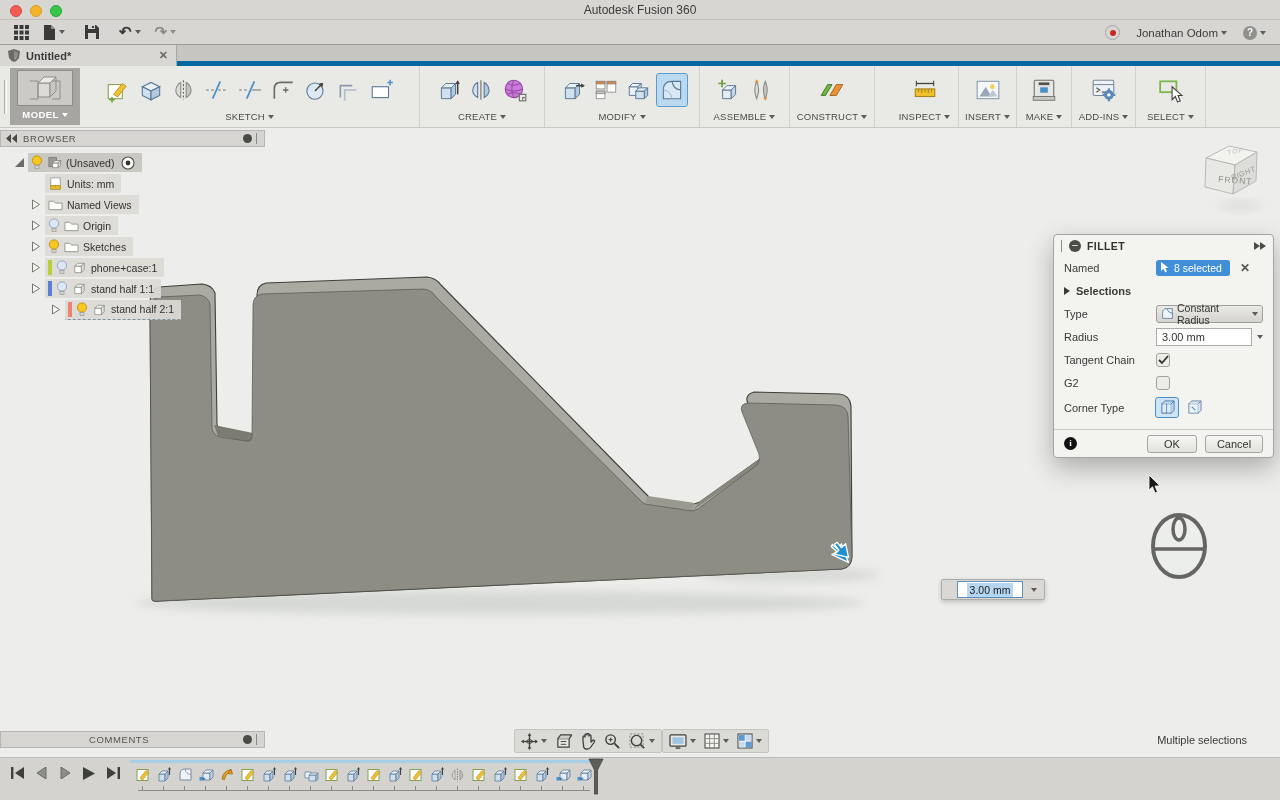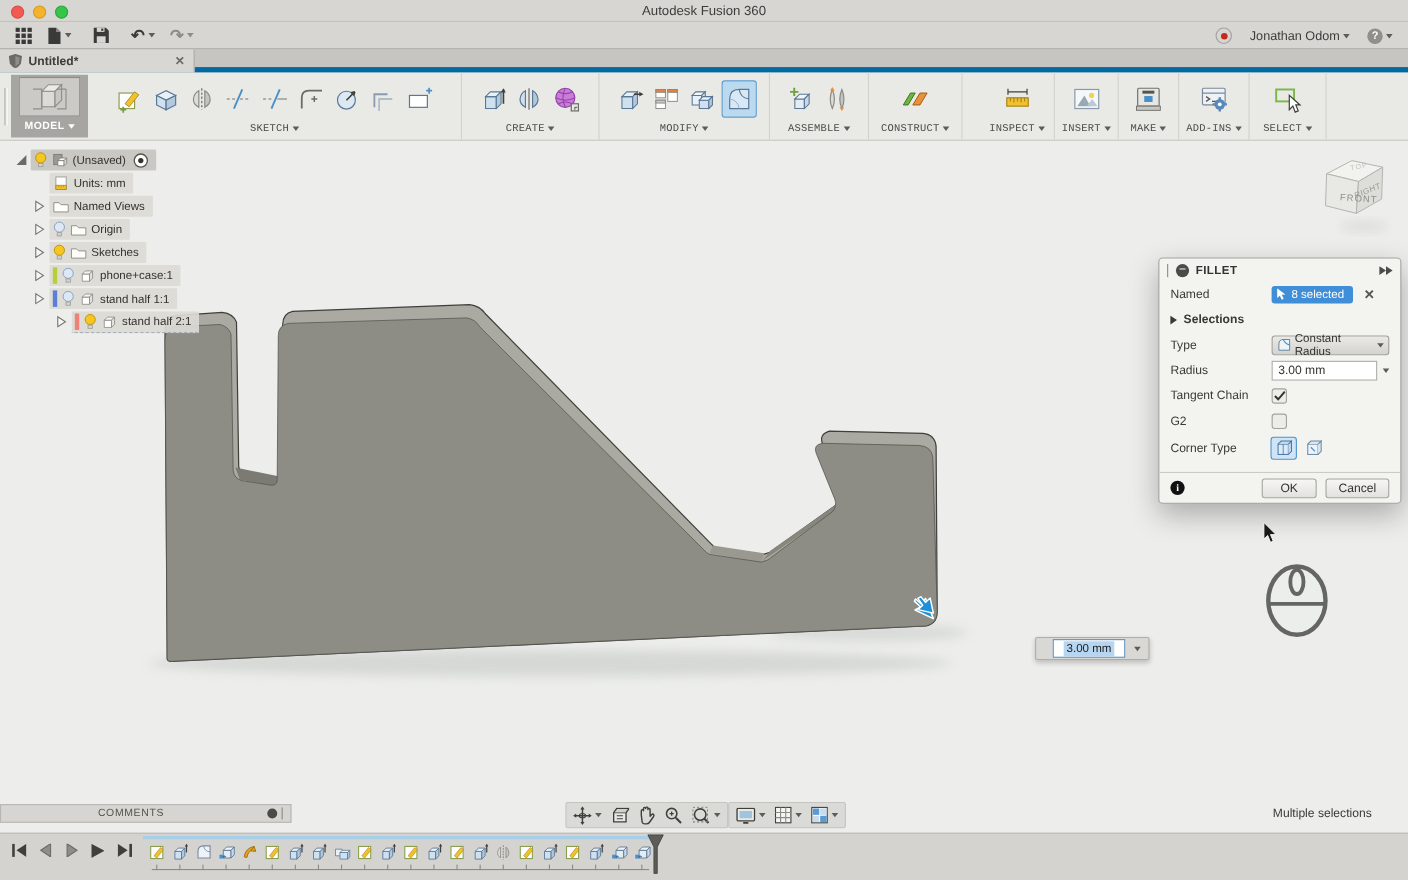--- a/index.html
+++ b/index.html
@@ -32,21 +32,21 @@
   .tab-close { font-size:11px; color:#6a6a66; font-weight:bold; }
 
   
   .toolbar { left:0; top:66px; width:1280px; height:62px; background:#e9e9e6; border-bottom:1px solid #c9c8c4; display:flex; align-items:stretch; }
   .tb-grip { width:10px; display:flex; align-items:center; justify-content:center; }
   .tb-grip i { width:3px; height:34px; border-left:1px solid #aeaeaa; border-right:1px solid #fbfbf9; }
   .model-tile { width:70px; margin:2px 0; background:#a6a5a1; display:flex; flex-direction:column; align-items:center; justify-content:center; padding-bottom:3px; }
   .model-tile .tile-inner { width:56px; height:36px; background:#cbcac6; border:1px solid #8e8d89; display:flex; align-items:center; justify-content:center; margin-bottom:3px; }
   .model-label { font-size:9.5px; font-weight:bold; color:#ffffff; letter-spacing:.4px; display:flex; align-items:center; }
   .model-label .caret { border-top-color:#fff; }
-  .tb-group { display:flex; flex-direction:column; align-items:center; justify-content:flex-start; border-right:1px solid #d2d1cd; padding-top:5px;font-family:Liberation Mono, monospace; }
+  .tb-group { display:flex; flex-direction:column; align-items:center; justify-content:flex-start; border-right:1px solid #d2d1cd; padding-top:5px; }
   .tb-icons { display:flex; align-items:center; justify-content:center; gap:3px; height:38px; }
   .tb-btn { width:30px; height:32px; display:flex; align-items:center; justify-content:center; border-radius:2px; }
   .tb-btn.active { background:#bcdaef; outline:1px solid #5a9bd0; }
   .tb-label { font-size:9.5px; color:#4a4a46; margin-top:2px; display:flex; align-items:center; letter-spacing:.2px; }
 
   
   .panel-header { height:17px; background:#d6d5d1; border:1px solid #b7b6b2; display:flex; align-items:center; font-size:9.5px; color:#55544f; letter-spacing:.6px; }
   .ph-dot { width:9px; height:9px; background:#4a4a46; border-radius:50%; margin-left:auto; margin-right:4px; }
   .ph-grip { width:4px; height:11px; border-left:1px solid #8a8a86; margin-right:4px; }
   .browser-panel { left:0; top:130px; width:265px; z-index:6; }
@@ -477,20 +477,29 @@
   <path d="M152,599 L150,302 Q150,290 159,287 L202,284 Q212,285 215,293 L217,424 Q218,432 226,434 L248,438 Q255,439 256,432 L257,295 Q257,285 266,283 L427,277 Q436,278 441,285 L646,494 L650,498 L694,504 L700,502 L763,457 Q768,451 765,444 L748,404 Q744,395 754,392 L839,394 Q850,395 851,406 L852,556 Q852,567 842,569 L160,601 Q152,602 152,599 Z" fill="#abaaa2" stroke="#3f3f3b" stroke-width="1.1" stroke-linejoin="round"></path>
 
   <path d="M214,425 L253,433 L250,442 L218,436 Z" fill="#7b7b73"></path>
   <path d="M648,496 L695,503 L692,511 L645,503 Z" fill="#99998f"></path>
   <path d="M700,501 L764,456 L757,466 L693,510 Z" fill="#87877e"></path>
 
   <path d="M152,599 L150,309 Q150,299 159,297 L200,295 Q208,297 210,304 L212,428 Q213,435 220,437 L246,441 Q252,442 252,436 L253,305 Q253,296 262,294 L424,289 Q432,290 436,297 L642,502 L645,504 L692,511 L698,509 L757,465 Q761,460 759,454 L742,412 Q739,404 748,403 L836,405 Q847,406 848,416 L852,556 Q852,567 842,569 L160,601 Q152,602 152,599 Z" fill="#8d8d86" stroke="#55554f" stroke-width="0.7" stroke-linejoin="round"></path>
 </svg>
 
 <div class="abs browser-panel">
+  <div class="panel-header">
+    <svg width="11" height="9" viewBox="0 0 11 9" style="margin:0 6px 0 5px;">
+        <path d="M5,0 L5,9 L0,4.5 Z" fill="#4a4a46"></path>
+        <path d="M11,0 L11,9 L6,4.5 Z" fill="#4a4a46"></path>
+      </svg>
+    <span>BROWSER</span>
+    <span class="ph-dot"></span>
+    <span class="ph-grip"></span>
+  </div>
   <div class="tree" id="browser-tree">
       <div class="tree-row" style="padding-left: 14px;">
         <span class="tr-arrow">
           <svg width="11" height="11" viewBox="0 0 11 11">
             <polygon points="10,1 10,10 1,10" fill="#6a6a66"></polygon>
           </svg>
         </span>
         <span class="chip root">
           <span>
             <svg width="12" height="15" viewBox="0 0 12 15">

